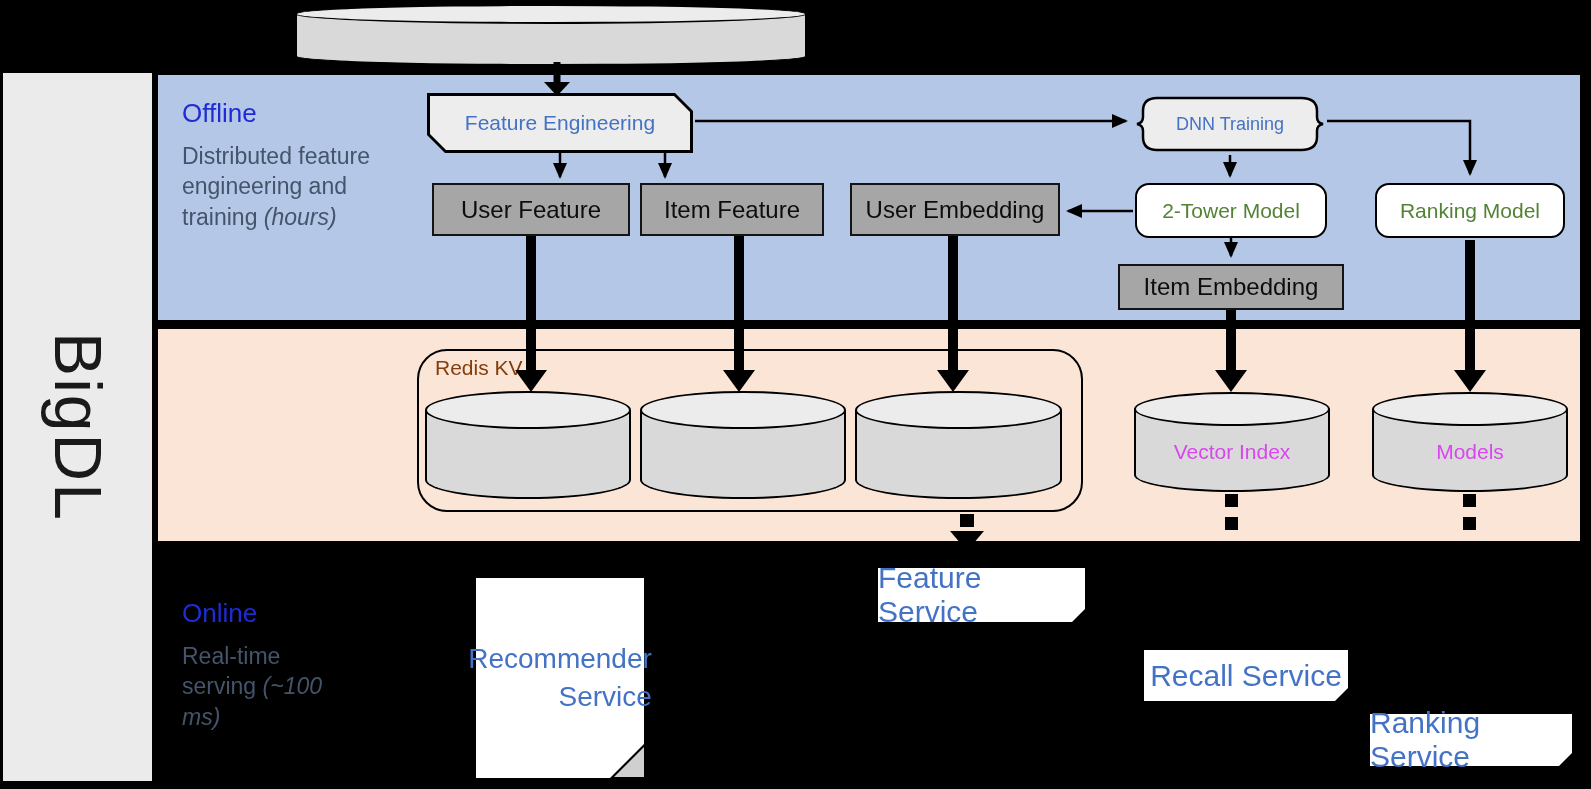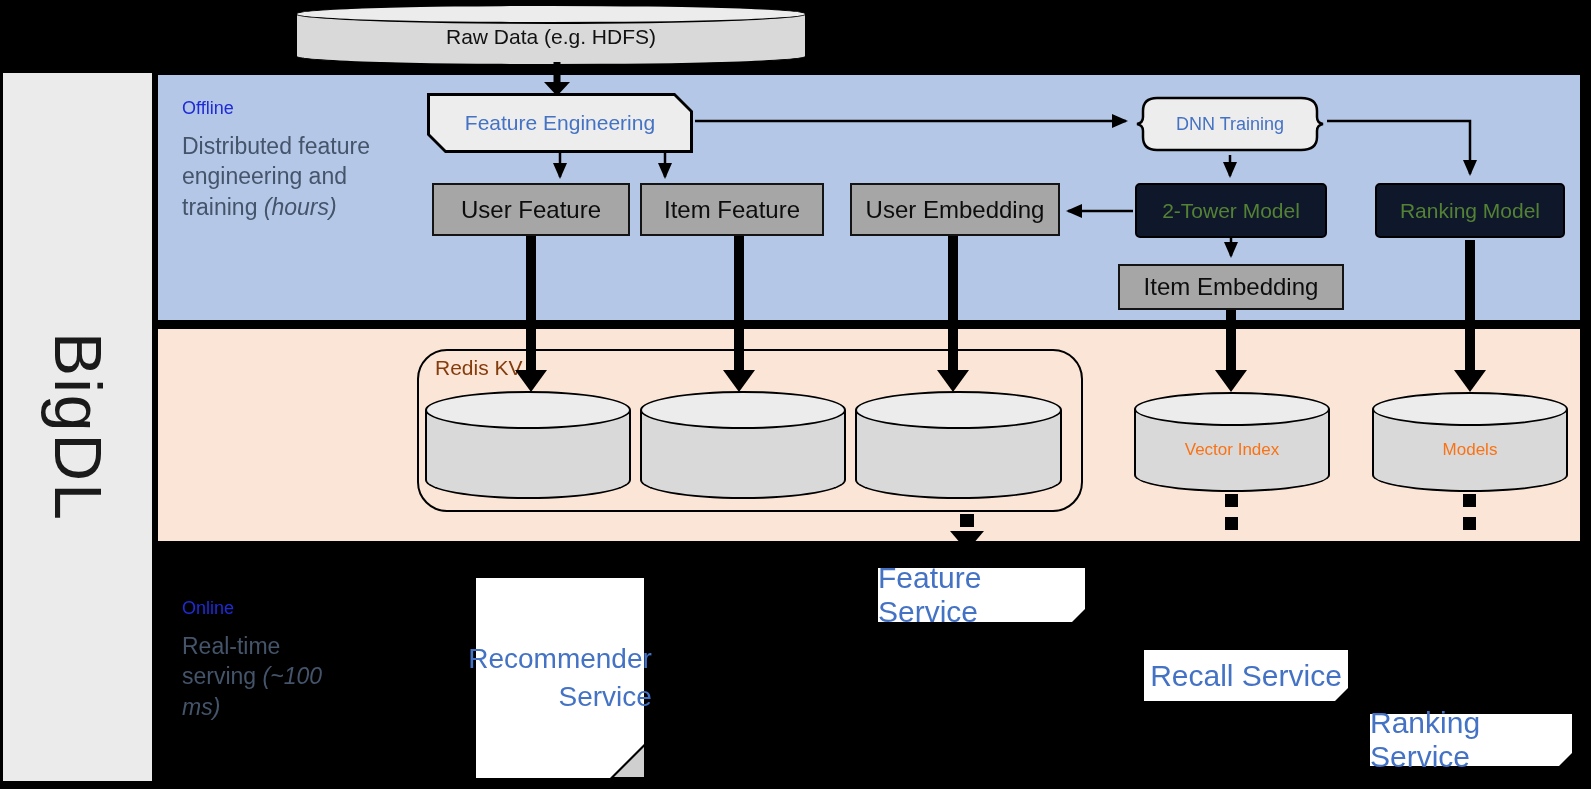--- a/index.html
+++ b/index.html
@@ -11,40 +11,40 @@
   .bigdl-bar { position:absolute; left:3px; top:73px; width:149px; height:708px;
                background:#ebebeb; display:flex; align-items:center; justify-content:center; }
   .bigdl-text { transform:rotate(90deg); font-size:66px; color:#1a1a1a; letter-spacing:2px; white-space:nowrap; }
 
   
   .band { position:absolute; left:158px; width:1422px; }
   .band-offline  { top:75px;  height:245px; background:#b4c7e7; }
   .band-nearline { top:329px; height:212px; background:#fbe5d6; }
 
   .lane-info { position:absolute; z-index:3; }
-  .lane-title { font-size:18px; color:#1f2bd4; margin-bottom:12px; }
+  .lane-title { font-size:26px; color:#1f2bd4; margin-bottom:12px; }
   .lane-title.bold { font-weight:normal; }
   .lane-desc { font-size:23px; color:#44546a; line-height:1.32; }
   .lane-desc i { font-style:italic; }
 
   
   .cyl { position:absolute; z-index:2; }
   .cyl .cyl-body { position:absolute; left:0; right:0; bottom:0; top:calc(var(--eh)/2);
                    background:#d9d9d9; border:2.5px solid #000; border-top:none;
                    border-radius:0 0 50% 50% / 0 0 calc(var(--eh)/2) calc(var(--eh)/2); }
   .cyl .cyl-top  { position:absolute; left:0; right:0; top:0; height:var(--eh);
                    background:#ececec; border:2.5px solid #000; border-radius:50%; }
   .cyl .cyl-label { position:absolute; left:0; right:0; top:48%; text-align:center;
-                    font-size:17px; color:#f97316; }
+                    font-size:21px; color:#d946ef; }
   .cyl .cyl-label.dark { color:#111; top:34%; }
 
   
   .gray-box { position:absolute; z-index:3; background:#a6a6a6; border:2.5px solid #141414;
               display:flex; align-items:center; justify-content:center; font-size:24px; color:#0d0d0d; }
-  .round-box { position:absolute; z-index:3; background:#0f172a; border:2.5px solid #000; border-radius:5px;
+  .round-box { position:absolute; z-index:3; background:#ffffff; border:2.5px solid #000; border-radius:14px;
                display:flex; align-items:center; justify-content:center; font-size:21px; color:#548235; }
 
   
   .snip-outer { position:absolute; z-index:3; background:#000;
                 clip-path: polygon(0 0, calc(100% - 18px) 0, 100% 18px, 100% 100%, 18px 100%, 0 calc(100% - 18px)); }
   .snip-inner { position:absolute; inset:3px; background:#ededed;
                 clip-path: polygon(0 0, calc(100% - 16px) 0, 100% 16px, 100% 100%, 16px 100%, 0 calc(100% - 16px));
                 display:flex; align-items:center; justify-content:center; font-size:21px; color:#4472c4; }
 
   
@@ -92,21 +92,20 @@
     <div class="lane-desc"><span>Distributed feature engineering and training</span> <i>(hours)</i></div>
   </div>
   <div class="lane-info" style="left:182px;top:598px;width:165px">
     <div class="lane-title bold">Online</div>
     <div class="lane-desc"><span>Real-time serving</span> <i>(~100 ms)</i></div>
   </div>
 
   <div class="cyl" style="left:295px;top:4px;width:512px;height:62px;--eh:20px">
     <div class="cyl-body"></div>
     <div class="cyl-top"></div>
-    <div class="cyl-label dark" style="font-size:21px">Raw Data (e.g. HDFS)</div>
   </div>
 
   <div class="snip-outer" style="left:427px;top:93px;width:266px;height:60px">
     <div class="snip-inner">Feature Engineering</div>
   </div>
 
   <div class="gray-box" style="left:432px;top:183px;width:198px;height:53px">User Feature</div>
   <div class="gray-box" style="left:640px;top:183px;width:184px;height:53px">Item Feature</div>
   <div class="gray-box" style="left:850px;top:183px;width:210px;height:53px">User Embedding</div>
 

